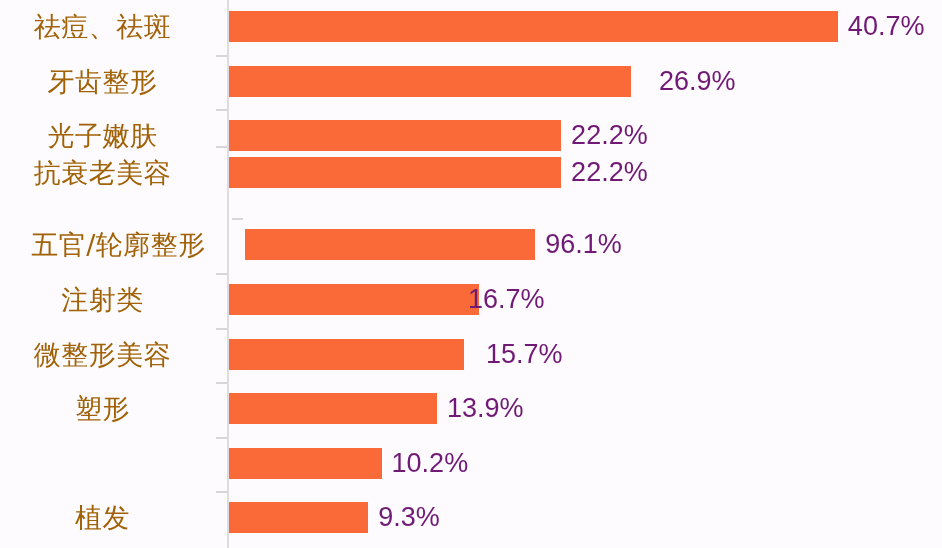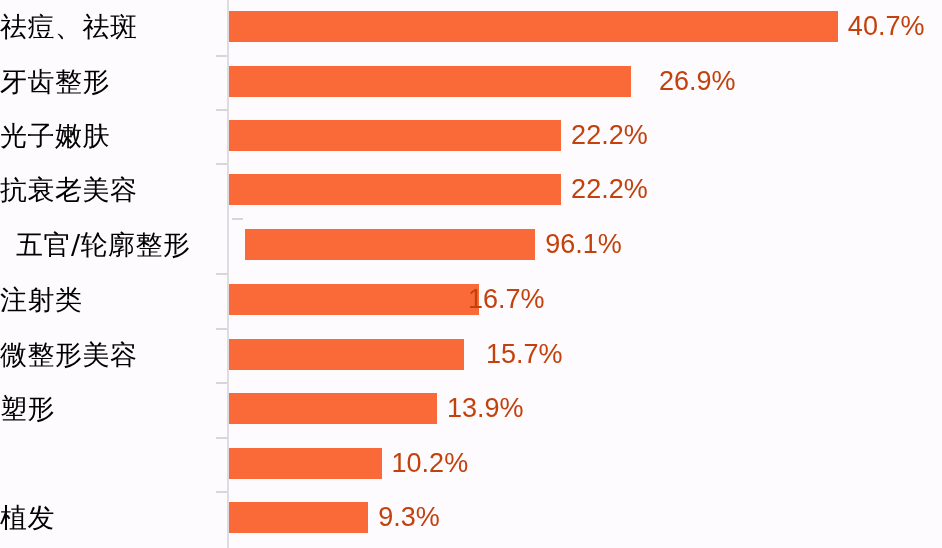--- a/index.html
+++ b/index.html
@@ -45,22 +45,22 @@
     position: absolute;
     left: 0;
     width: 942px;
     height: 54.6px;
   }
 
   .cat-label {
     position: absolute;
     left: 0px;
     width: 205px;
-    text-align: left;
-    color: #000000;
+    text-align: center;
+    color: #a16207;
     font-size: 27px;
     line-height: 54.6px;
     letter-spacing: 0.5px;
     white-space: nowrap;
     font-family: "DejaVu Sans", "Liberation Sans", sans-serif;
   }
 
   .tick {
     position: absolute;
     left: 216px;
@@ -75,21 +75,21 @@
     top: 11px;
     height: 31px;
     background: #f96a38;
   }
 
   .value-label {
     position: absolute;
     top: 11px;
     height: 31px;
     line-height: 31px;
-    color: #c2410c;
+    color: #701a75;
     font-size: 27px;
     white-space: nowrap;
     font-family: "Liberation Sans", "DejaVu Sans", sans-serif;
   }
 </style>
 </head>
 <body>
 
 <div id="chart-root">
   <div class="plot">
@@ -105,21 +105,21 @@
           <div class="tick" style="top: 0px;"></div>
           <div class="bar" style="width: 402.424px; background: rgb(249, 106, 56);"></div>
           <div class="value-label" style="left: 659px;">26.9%</div>
         </div>
         <div class="row" style="top: 109.2px;">
           <div class="cat-label">光子嫩肤</div>
           <div class="tick" style="top: 0px;"></div>
           <div class="bar" style="width: 332.112px; background: rgb(249, 106, 56);"></div>
           <div class="value-label" style="left: 571.112px;">22.2%</div>
         </div>
-        <div class="row" style="top: 163px;">
+        <div class="row" style="top: 146px;">
           <div class="cat-label">抗衰老美容</div>
           <div class="tick" style="top: 0px;"></div>
           <div class="bar" style="width: 332.112px; background: rgb(249, 106, 56);"></div>
           <div class="value-label" style="left: 571.112px;">22.2%</div>
         </div>
         <div class="row" style="top: 218.4px; margin-left: 16px;">
           <div class="cat-label">五官/轮廓整形</div>
           <div class="tick" style="top: 0px;"></div>
           <div class="bar" style="width: 290.224px; background: rgb(249, 106, 56);"></div>
           <div class="value-label" style="left: 529.224px;">96.1%</div>

